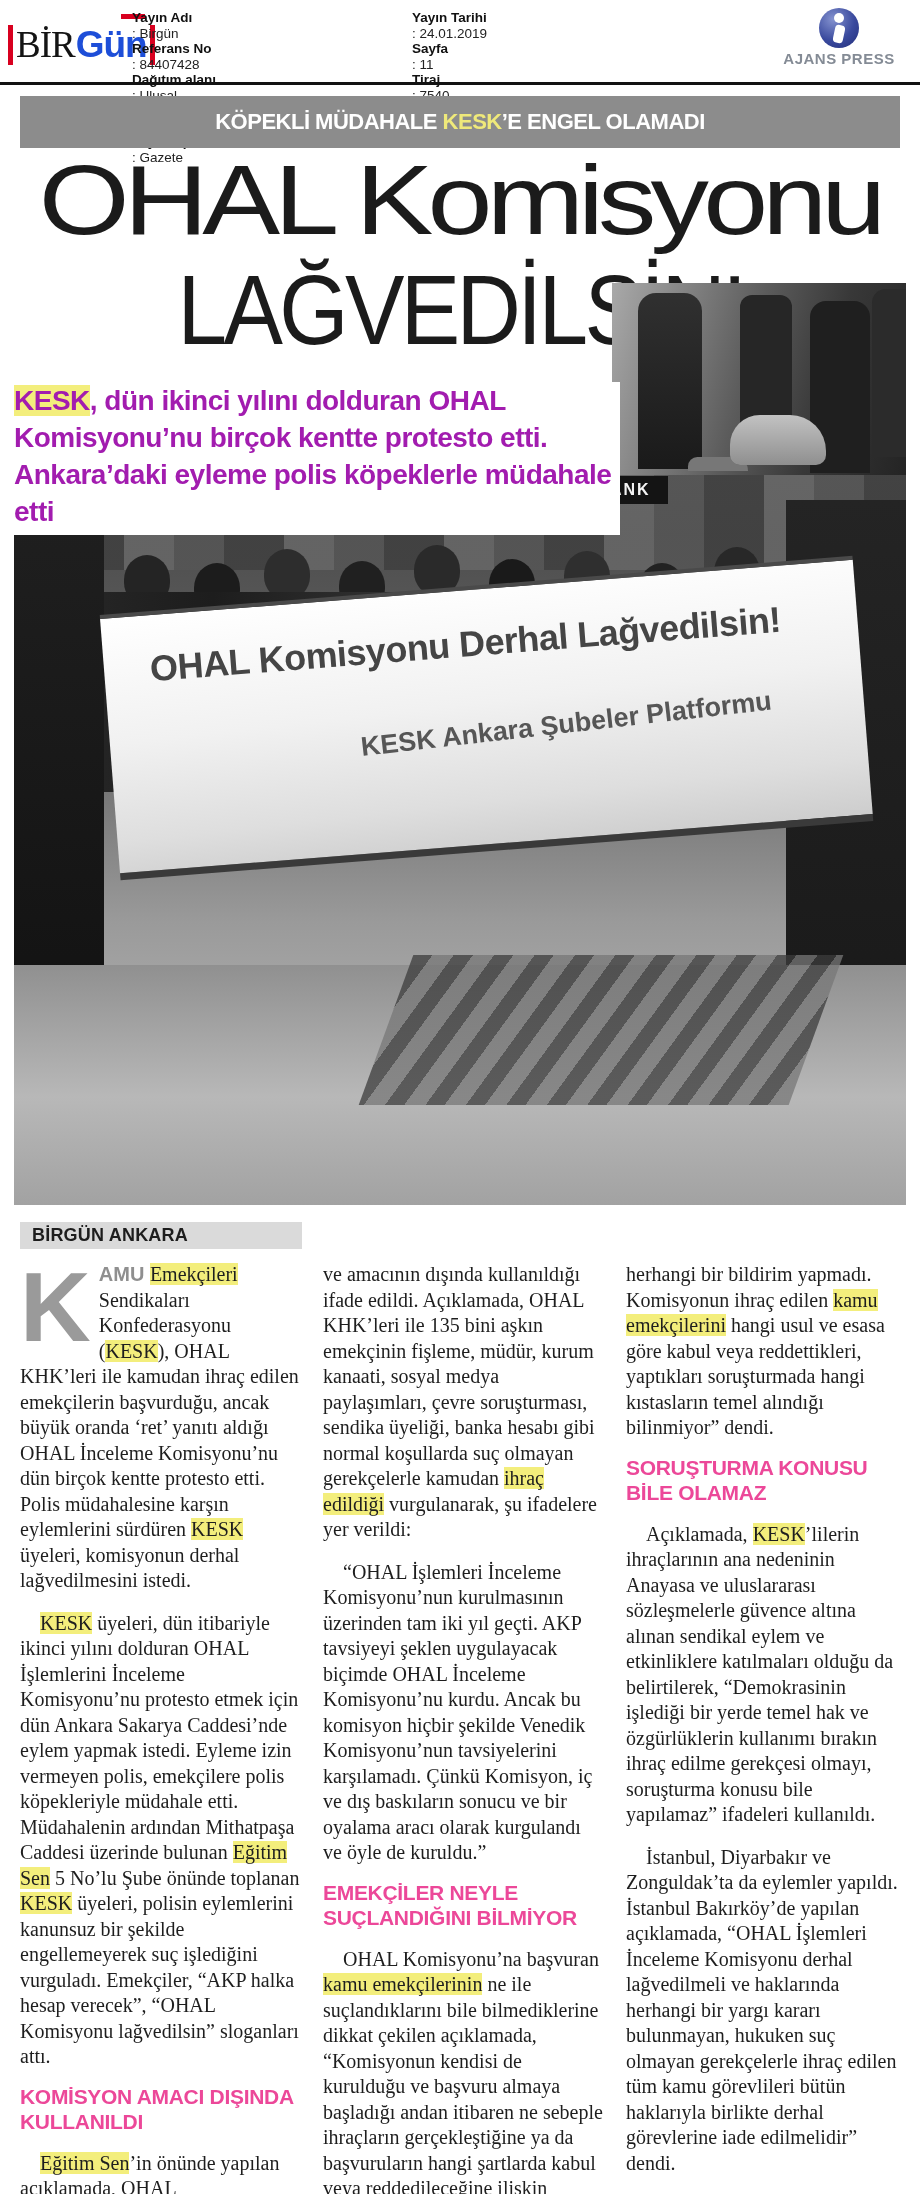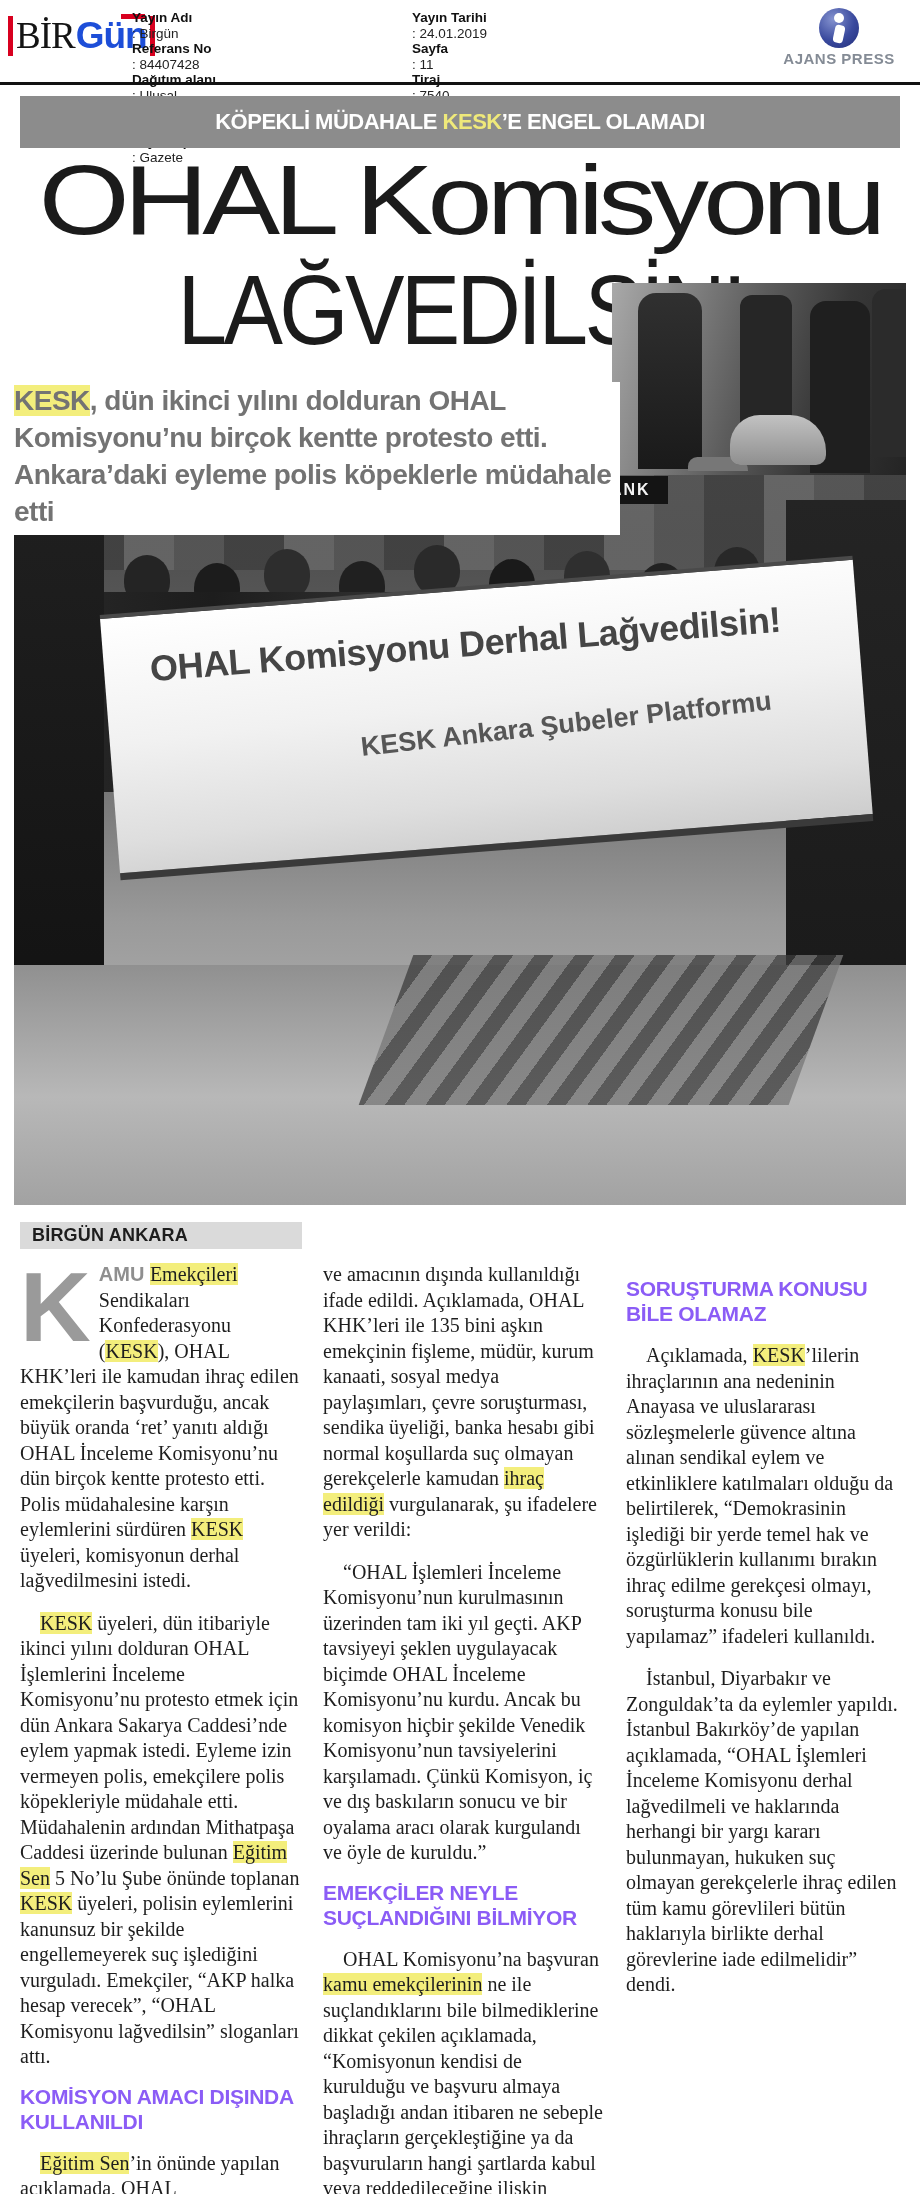--- a/index.html
+++ b/index.html
@@ -2,21 +2,21 @@
 <html lang="tr"><head>
 <meta charset="utf-8">
 <style>
   html,body{margin:0;padding:0;background:#fff;}
   .page{position:relative;width:920px;height:2194px;background:#fff;overflow:hidden;
         font-family:"Liberation Sans",sans-serif;color:#1b1b1b;}
 
   
   .logo{position:absolute;left:8px;top:16px;display:flex;align-items:flex-end;}
   .logo-bar{width:5px;height:40px;background:#d8001f;}
-  .logo-bir{font-family:"Liberation Serif",serif;font-size:37px;line-height:40px;letter-spacing:-1px;color:#141414;margin:0 1px 0 3px;}
+  .logo-bir{font-family:"Liberation Serif",serif;font-size:37px;line-height:40px;letter-spacing:-1px;color:#141414;margin:9px 1px 0 3px;}
   .logo-gun{font-family:"Liberation Sans",sans-serif;font-weight:bold;font-size:37px;line-height:40px;letter-spacing:-1px;color:#1d4ed8;margin-right:3px;}
   .logo-tick{position:absolute;top:-2px;right:10px;width:24px;height:5px;background:#d8001f;}
   .meta{position:absolute;top:10px;}
   .meta-left{left:132px;}
   .meta-right{left:412px;}
   .meta-row{display:flex;font-size:13.5px;line-height:15.5px;flex-direction:column;}
   .meta-label{font-weight:bold;color:#111;}
   .meta-left .meta-label{width:122px;}
   .meta-right .meta-label{width:118px;}
   .meta-value{color:#222;}
@@ -36,21 +36,21 @@
 
   
   .headline{position:absolute;left:14px;top:146px;width:892px;text-align:center;font-weight:normal;color:#1b1b1b;}
   .headline-l1{font-size:99px;line-height:108px;letter-spacing:-5px;}
   .headline-l1 span{display:inline-block;transform:scaleX(1.18);transform-origin:50% 50%;}
   .headline-l2{font-size:99px;line-height:112px;letter-spacing:-4px;}
   .headline-l2 span{display:inline-block;transform:scaleX(.9);transform-origin:50% 50%;}
 
   
   .lede{position:absolute;left:14px;top:382px;width:606px;background:#fff;z-index:4;
-     font-weight:bold;font-size:28px;line-height:37px;letter-spacing:-.5px;color:#737373;padding-bottom:5px;}
+     font-weight:bold;font-size:28px;line-height:37px;letter-spacing:-.5px;color:#a21caf;padding-bottom:5px;}
   .hl{background:#f3ee7c;}
 
   
   .photo-small{position:absolute;left:612px;top:283px;width:294px;height:192px;overflow:hidden;z-index:3;
      background:linear-gradient(105deg,#a9a9a9 0%,#8a8a8a 18%,#5c5c5c 45%,#383838 70%,#242424 100%);}
   .photo-small::before{content:"";position:absolute;left:26px;top:10px;width:64px;height:176px;
      border-radius:18px 18px 0 0;background:linear-gradient(#303030,#1a1a1a);
      box-shadow:96px -4px 0 -6px #262626,170px 6px 0 -2px #1f1f1f,230px -8px 0 -4px #2b2b2b;}
   .photo-small::after{content:"";position:absolute;left:118px;bottom:10px;width:96px;height:50px;
      border-radius:30px 36px 10px 10px;background:linear-gradient(#c2c2c2,#8f8f8f);
@@ -85,21 +85,21 @@
   
   .byline{position:absolute;left:20px;top:1222px;width:282px;height:27px;background:#dadada;box-sizing:border-box;
      font-weight:bold;font-size:18px;line-height:27px;padding-left:12px;color:#1d1d1d;letter-spacing:.2px;}
   .cols{position:absolute;left:20px;top:1262px;width:886px;height:932px;overflow:hidden;display:flex;gap:23px;}
   .col{flex:0 0 280px;width:280px;font-family:"Liberation Serif",serif;font-size:20px;line-height:25.5px;color:#1e1e1e;overflow-wrap:break-word;}
   .para{margin:0;}
   .p-indent{text-indent:20px;margin-top:17px;}
   .dropcap{float:left;font-family:"Liberation Sans",sans-serif;font-weight:bold;font-size:98px;line-height:78px;color:#9a9a9a;margin:6px 8px 0 0;}
   .lead{font-family:"Liberation Sans",sans-serif;font-weight:bold;color:#8f8f8f;}
   .subhead{font-family:"Liberation Sans",sans-serif;font-weight:bold;font-size:21px;line-height:25px;
-     color:#8b5cf6;margin:14px 0 7px;letter-spacing:-.3px;}
+     color:#ec4899;margin:14px 0 7px;letter-spacing:-.3px;}
 </style>
 </head>
 <body>
 
 <div class="page">
 
   <div class="logo">
     <span class="logo-bar"></span>
     <span class="logo-bir">BİR</span>
     <span class="logo-gun">Gün</span>
@@ -192,19 +192,20 @@
         <h3 class="subhead">KOMİSYON AMACI DIŞINDA KULLANILDI</h3>
         <p class="para p-indent"><span class="hl">Eğitim Sen</span><span>’in önünde yapılan açıklamada, OHAL Komisyonu’nun hukuksuz kararlar al-</span></p>
       </div>
       <div class="col">
         <p class="para"><span>ve amacının dışında kullanıldığı ifade edildi. Açıklamada, OHAL KHK’leri ile 135 bini aşkın emekçinin fişleme, müdür, kurum kanaati, sosyal medya paylaşımları, çevre soruşturması, sendika üyeliği, banka hesabı gibi normal koşullarda suç olmayan gerekçelerle kamudan </span><span class="hl">ihraç edildiği</span><span> vurgulanarak, şu ifadelere yer verildi:</span></p>
         <p class="para p-indent"><span>“OHAL İşlemleri İnceleme Komisyonu’nun kurulmasının üzerinden tam iki yıl geçti. AKP tavsiyeyi şeklen uygulayacak biçimde OHAL İnceleme Komisyonu’nu kurdu. Ancak bu komisyon hiçbir şekilde Venedik Komisyonu’nun tavsiyelerini karşılamadı. Çünkü Komisyon, iç ve dış baskıların sonucu ve bir oyalama aracı olarak kurgulandı ve öyle de kuruldu.”</span></p>
         <h3 class="subhead">EMEKÇİLER NEYLE SUÇLANDIĞINI BİLMİYOR</h3>
         <p class="para p-indent"><span>OHAL Komisyonu’na başvuran </span><span class="hl">kamu emekçilerinin</span><span> ne ile suçlandıklarını bile bilmediklerine dikkat çekilen açıklamada, “Komisyonun kendisi de kurulduğu ve başvuru almaya başladığı andan itibaren ne sebeple ihraçların gerçekleştiğine ya da başvuruların hangi şartlarda kabul veya reddedileceğine ilişkin başvuruculara</span></p>
       </div>
       <div class="col">
+        <p class="para"><span>herhangi bir bildirim yapmadı. Komisyonun ihraç edilen </span><span class="hl">kamu emekçilerini</span><span> hangi usul ve esasa göre kabul veya reddettikleri, yaptıkları soruşturmada hangi kıstasların temel alındığı bilinmiyor” dendi.</span></p>
         <h3 class="subhead">SORUŞTURMA KONUSU BİLE OLAMAZ</h3>
         <p class="para p-indent"><span>Açıklamada, </span><span class="hl">KESK</span><span>’lilerin ihraçlarının ana nedeninin Anayasa ve uluslararası sözleşmelerle güvence altına alınan sendikal eylem ve etkinliklere katılmaları olduğu da belirtilerek, “Demokrasinin işlediği bir yerde temel hak ve özgürlüklerin kullanımı bırakın ihraç edilme gerekçesi olmayı, soruşturma konusu bile yapılamaz” ifadeleri kullanıldı.</span></p>
         <p class="para p-indent"><span>İstanbul, Diyarbakır ve Zonguldak’ta da eylemler yapıldı. İstanbul Bakırköy’de yapılan açıklamada, “OHAL İşlemleri İnceleme Komisyonu derhal lağvedilmeli ve haklarında herhangi bir yargı kararı bulunmayan, hukuken suç olmayan gerekçelerle ihraç edilen tüm kamu görevlileri bütün haklarıyla birlikte derhal görevlerine iade edilmelidir” dendi.</span></p>
       </div>
     </div>
 
 </div>
 
 </body></html>

